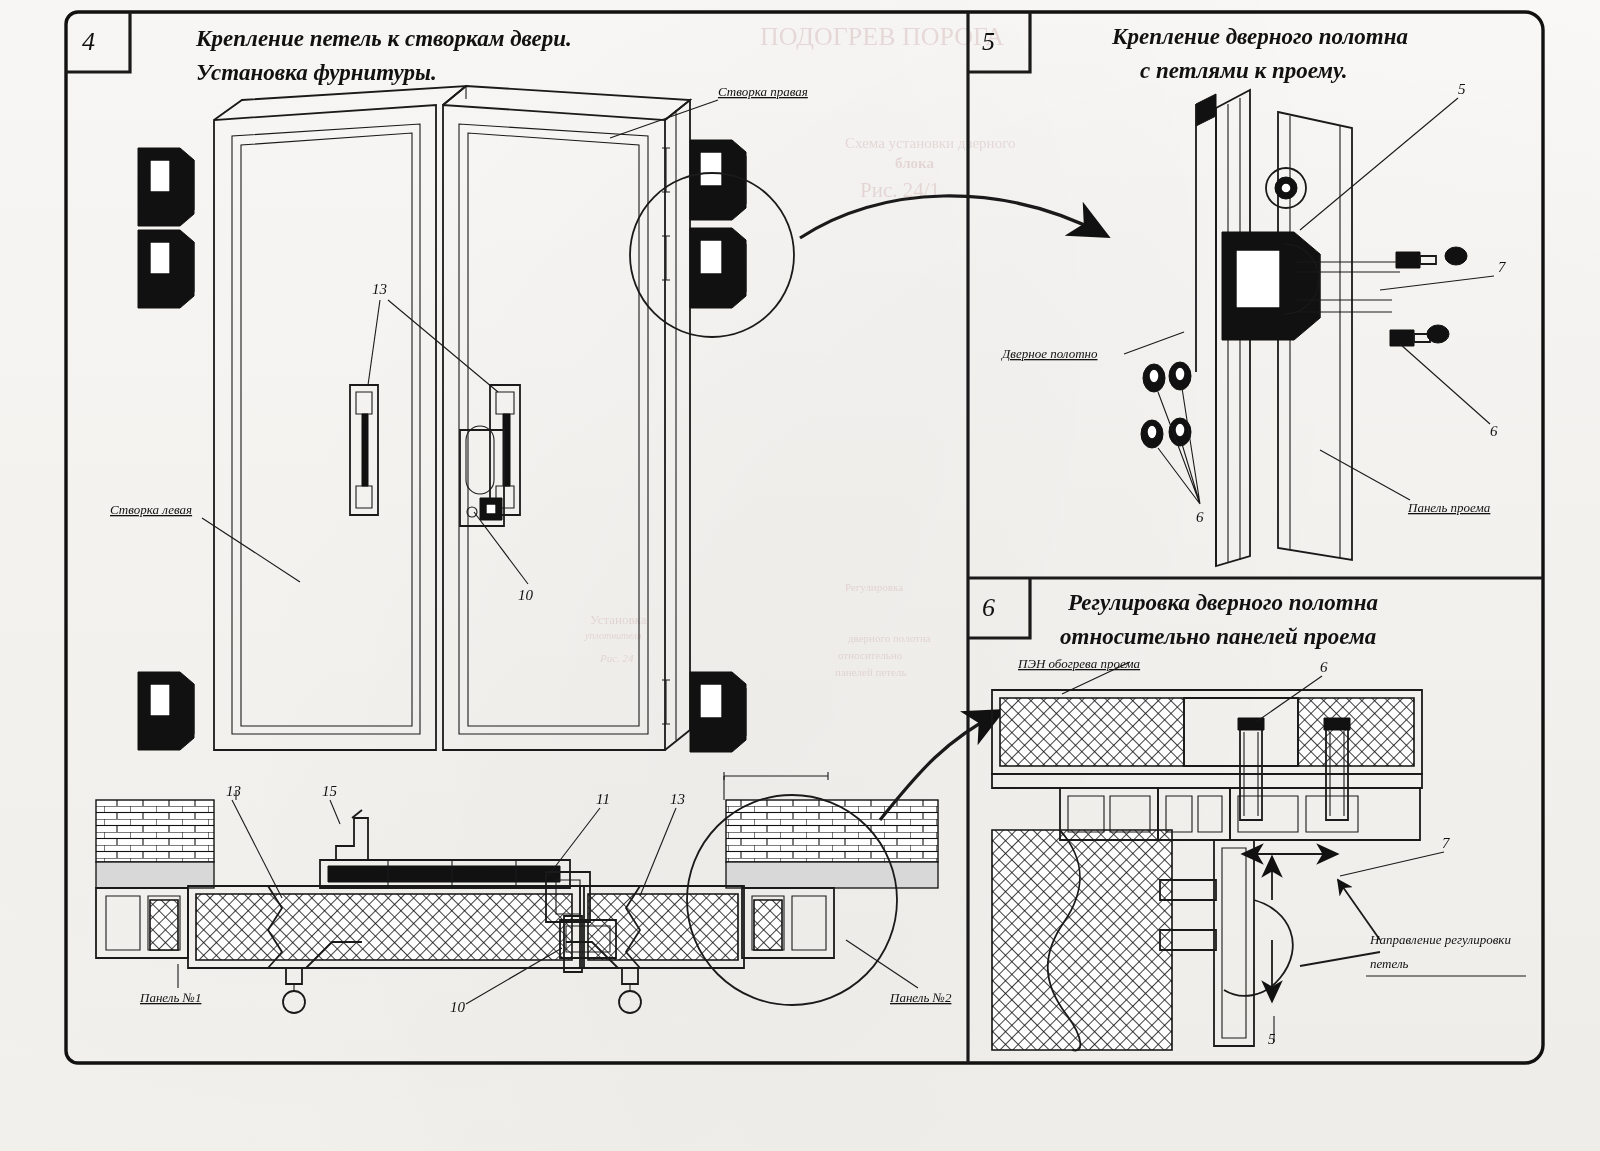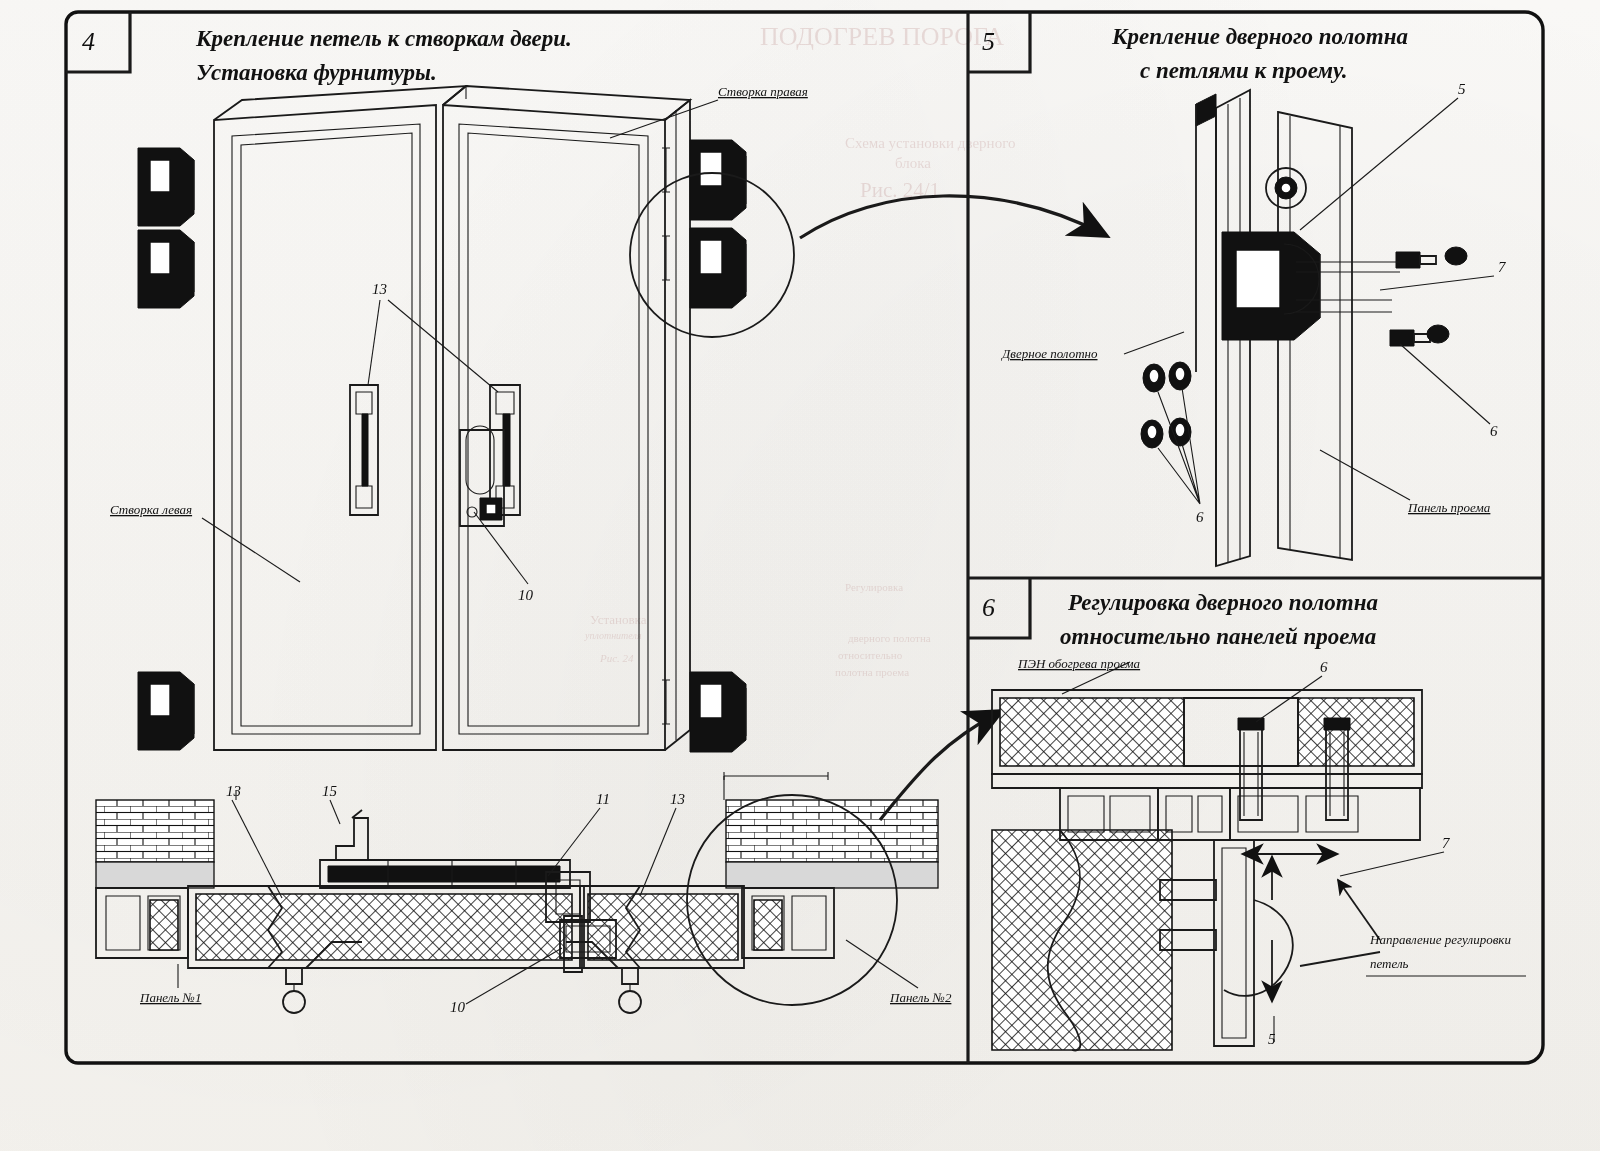--- a/index.html
+++ b/index.html
@@ -53,29 +53,29 @@
   .grey{fill:#d8d8d8;stroke:#111;stroke-width:1.3;}
 </style>
 </head>
 <body>
 
 <div id="sheet">
 
   <div id="ghost-layer">
       <div class="ghost" style="left: 760px; top: 22px; font-size: 26px;">ПОДОГРЕВ ПОРОГА</div>
       <div class="ghost" style="left: 845px; top: 135px; font-size: 15px;">Схема установки дверного</div>
-      <div class="ghost" style="left: 895px; top: 155px; font-size: 15px;">блока</div>
+      <div class="ghost" style="left: 895px; top: 155px; font-size: 15px; font-weight: bold;">блока</div>
       <div class="ghost" style="left: 860px; top: 178px; font-size: 21px;">Рис. 24/1</div>
       <div class="ghost" style="left: 590px; top: 612px; font-size: 13px;">Установка</div>
       <div class="ghost" style="left: 585px; top: 630px; font-size: 10px; font-style: italic;">уплотнителя</div>
       <div class="ghost" style="left: 600px; top: 652px; font-size: 11px; font-style: italic;">Рис. 24</div>
       <div class="ghost" style="left: 845px; top: 581px; font-size: 11px; text-align: right;">Регулировка</div>
       <div class="ghost" style="left: 830px; top: 632px; font-size: 11px; margin-left: 18px;">дверного полотна</div>
       <div class="ghost" style="left: 838px; top: 649px; font-size: 11px;">относительно</div>
-      <div class="ghost" style="left: 835px; top: 666px; font-size: 11px;">полотна проема</div>
+      <div class="ghost" style="left: 835px; top: 666px; font-size: 11px;">панелей петель</div>
     </div>
 
   <svg width="1600" height="1151" viewBox="0 0 1600 1151">
     <defs>
       <pattern id="hatchDiag" width="8" height="8" patternUnits="userSpaceOnUse" patternTransform="rotate(45)">
         <rect width="8" height="8" fill="#fff"></rect>
         <line x1="0" y1="0" x2="0" y2="8" stroke="#111" stroke-width="1.3"></line>
       </pattern>
       <pattern id="hatchCross" width="9" height="9" patternUnits="userSpaceOnUse" patternTransform="rotate(45)">
         <rect width="9" height="9" fill="#fff"></rect>

